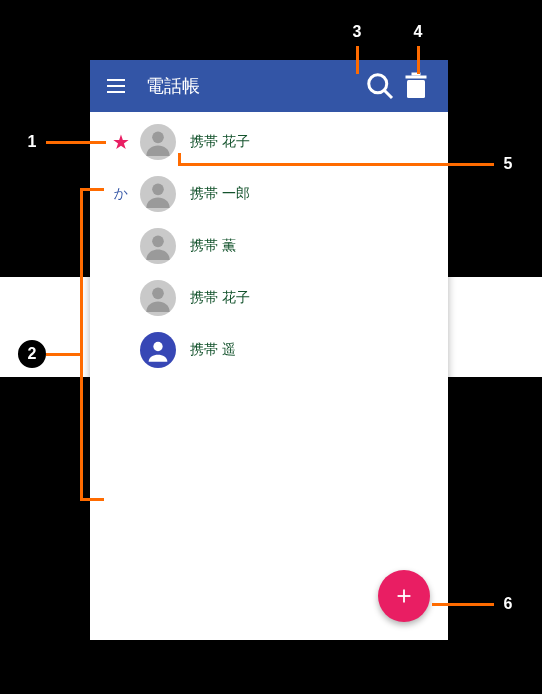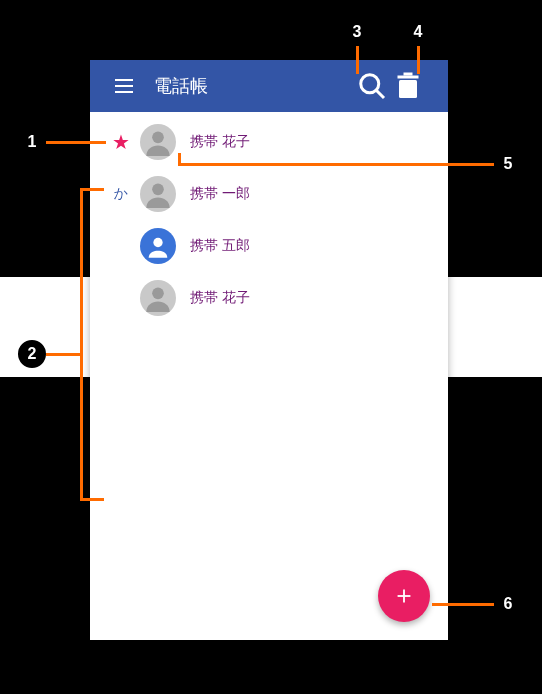--- a/index.html
+++ b/index.html
@@ -28,21 +28,21 @@
     width: 542px;
     height: 100px;
     background: #fff;
     z-index: -1;
   }
   .appbar {
     background: #3355a6;
     height: 52px;
     display: flex;
     align-items: center;
-    padding: 0 22px;
+    padding: 0 14px;
     color: #fff;
   }
   .appbar .menu-btn { width: 24px; height: 24px; display:flex; align-items:center; justify-content:center; cursor:pointer; }
   .appbar .title { font-size: 18px; margin-left: 18px; flex: 1; font-weight: 500; }
   .appbar .icon-btn { width: 36px; height: 36px; display:flex; align-items:center; justify-content:center; cursor:pointer; }
   .list { padding-top: 4px; }
   .row {
     display: flex;
     align-items: center;
     height: 52px;
@@ -63,21 +63,21 @@
     display:flex; align-items:center; justify-content:center;
     margin-right: 14px;
     flex-shrink: 0;
   }
   .avatar.gray { background: #c9c9c9; }
   .avatar.teal { background: #1a9e84; }
   .avatar.blue { background: #3a73d8; }
   .avatar.green { background: #4f9c30; }
   .avatar.indigo { background: #3747b5; }
   .avatar svg { width: 28px; height: 28px; }
-  .name { font-size: 14px; color: #701a75; }
+  .name { font-size: 14px; color: #14532d; }
   .fab {
     position: absolute;
     right: 18px;
     bottom: 18px;
     width: 52px; height: 52px;
     border-radius: 50%;
     background: #e91e63;
     color: #fff;
     display:flex; align-items:center; justify-content:center;
     box-shadow: 0 3px 6px rgba(0,0,0,0.3);
@@ -150,37 +150,47 @@
       <div class="avatar gray">
         <svg viewBox="0 0 24 24" fill="#9a9a9a">
             <circle cx="12" cy="8" r="5"></circle>
             <path d="M2 24c0-6 5-9 10-9s10 3 10 9"></path>
           </svg>
       </div>
       <div class="name">携帯 一郎</div>
     </div>
     <div class="row">
       <div class="index-col"></div>
-      <div class="avatar blue">
+      <div class="avatar gray">
+        <svg viewBox="0 0 24 24" fill="#9a9a9a">
+            <circle cx="12" cy="8" r="5"></circle>
+            <path d="M2 24c0-6 5-9 10-9s10 3 10 9"></path>
+          </svg>
+      </div>
+      <div class="name">携帯 薫</div>
+    </div>
+    <div class="row">
+      <div class="index-col"></div>
+      <div class="avatar gray">
+        <svg viewBox="0 0 24 24" fill="#9a9a9a">
+            <circle cx="12" cy="8" r="5"></circle>
+            <path d="M2 24c0-6 5-9 10-9s10 3 10 9"></path>
+          </svg>
+      </div>
+      <div class="name">携帯 花子</div>
+    </div>
+    <div class="row">
+      <div class="index-col"></div>
+      <div class="avatar indigo">
         <svg viewBox="0 0 24 24" fill="#fff">
             <circle cx="12" cy="9" r="4"></circle>
             <path d="M4 22c0-4 4-6 8-6s8 2 8 6"></path>
           </svg>
       </div>
-      <div class="name">携帯 五郎</div>
-    </div>
-    <div class="row">
-      <div class="index-col"></div>
-      <div class="avatar gray">
-        <svg viewBox="0 0 24 24" fill="#9a9a9a">
-            <circle cx="12" cy="8" r="5"></circle>
-            <path d="M2 24c0-6 5-9 10-9s10 3 10 9"></path>
-          </svg>
-      </div>
-      <div class="name">携帯 花子</div>
+      <div class="name">携帯 遥</div>
     </div>
   </div>
 
   <div class="fab">
     <svg viewBox="0 0 24 24" width="22" height="22" fill="none" stroke="#fff" stroke-width="2">
       <line x1="12" y1="5" x2="12" y2="19"></line>
         <line x1="5" y1="12" x2="19" y2="12"></line>
     </svg>
   </div>
 </div>

